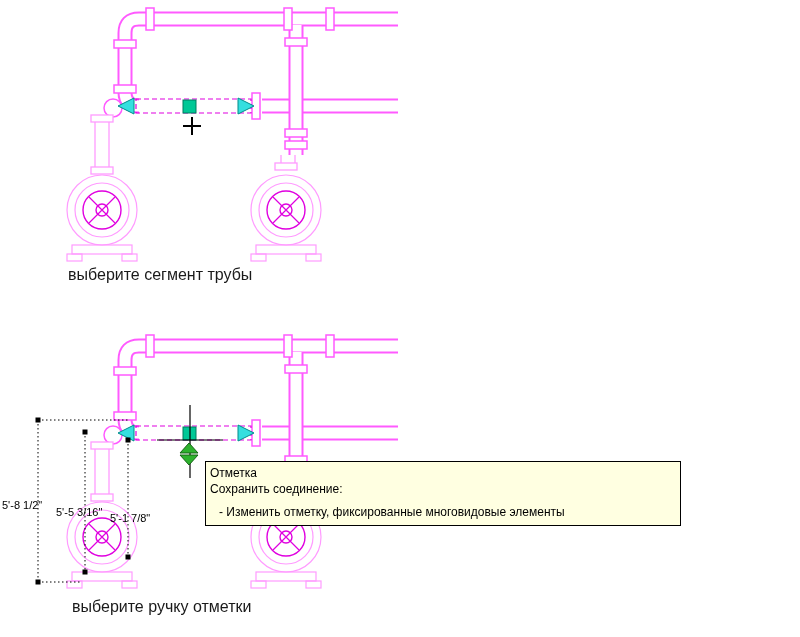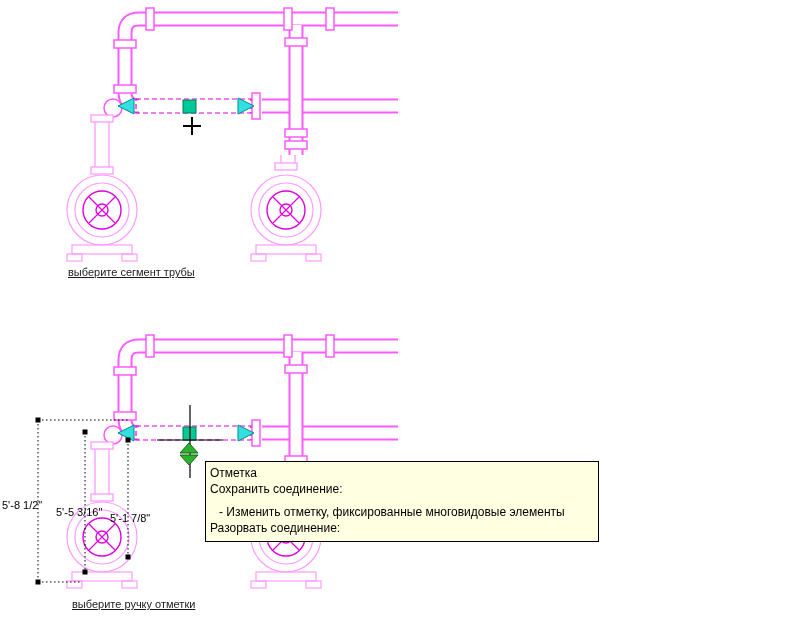--- a/index.html
+++ b/index.html
@@ -4,31 +4,31 @@
 <style>
   * { margin:0; padding:0; box-sizing:border-box; }
   html,body { background:#ffffff; }
   body { font-family:"Liberation Sans", sans-serif; color:#000; }
   .canvas { position:relative; width:800px; height:637px; background:#ffffff; overflow:hidden; }
 
   svg.diagram { position:absolute; left:0; display:block; }
   .diagram-top { top:5px; }
   .diagram-bottom { top:332px; }
 
-  .caption { position:absolute; font-size:11px; color:#1a1a1a; white-space:nowrap;text-decoration:underline; }
+  .caption { position:absolute; font-size:16px; color:#1a1a1a; white-space:nowrap; }
   .caption-top { left:68px; top:266px; }
   .caption-bottom { left:72px; top:598px; }
 
   .dim-label { position:absolute; font-size:11px; color:#000; white-space:nowrap; }
   .dim1 { left:2px;   top:499px; }
   .dim2 { left:56px;  top:506px; }
   .dim3 { left:110px; top:512px; }
 
   .tooltip {
-    position:absolute; left:205px; top:461px; width:394px;
+    position:absolute; left:205px; top:461px; width:476px;
     background:#ffffe1; border:1px solid #000000;
     font-size:12px; line-height:16px; padding:3px 6px 5px 4px;
   }
   .tooltip .indent { padding-left:9px;margin-top:7px; }
 </style>
 </head>
 <body>
 
 <div class="canvas">
 
@@ -133,18 +133,17 @@
   </svg>
 
   <div class="dim-label dim1">5'-8 1/2"</div>
   <div class="dim-label dim2">5'-5 3/16"</div>
   <div class="dim-label dim3">5'-1 7/8"</div>
 
   <div class="tooltip">
     <div>Отметка</div>
     <div>Сохранить соединение:</div>
     <div class="indent">- Изменить отметку, фиксированные многовидовые элементы</div>
-    <div>Разорвать соединение:</div>
   </div>
 
   <div class="caption caption-bottom">выберите ручку отметки</div>
 
 </div>
 
 </body></html>

